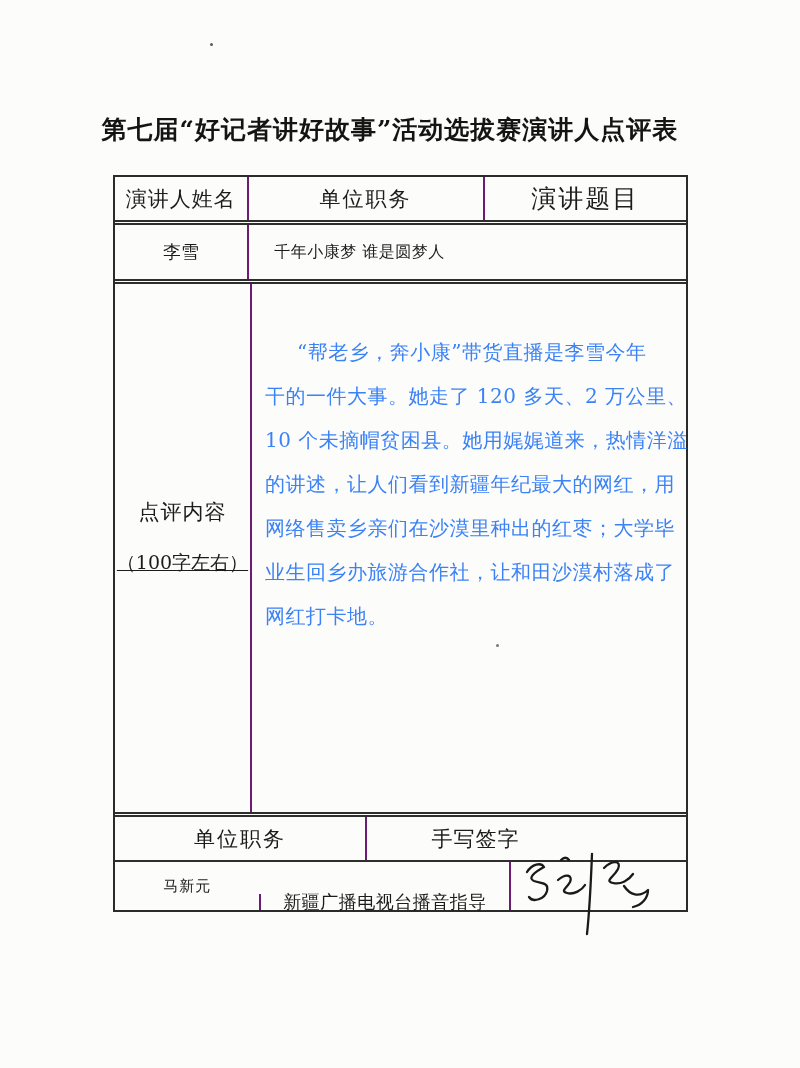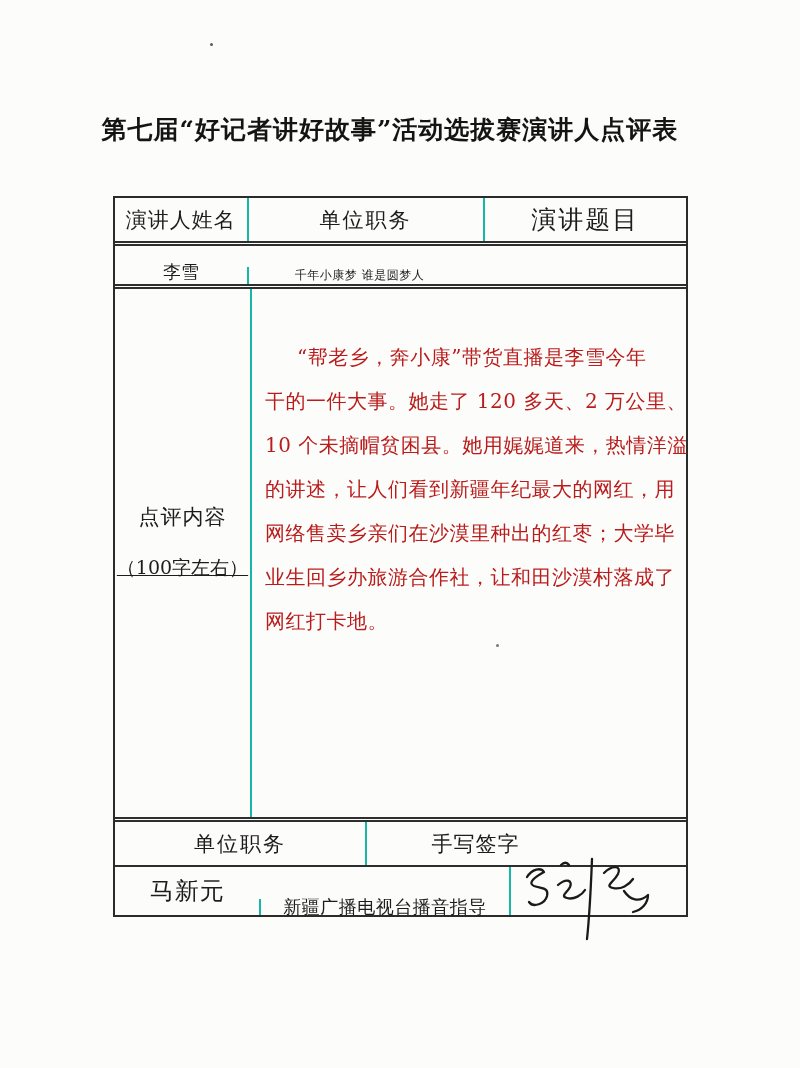--- a/index.html
+++ b/index.html
@@ -17,52 +17,52 @@
     top: 113px; left: 0;
     width: 780px;
     text-align: center;
     font-size: 25px;
     font-weight: bold;
     letter-spacing: 1px;
     color: #141414;
   }
   .form-table {
     position: absolute;
-    left: 113px; top: 196px;
+    left: 113px; top: 175px;
     width: 575px;
     border: 2px solid #2b2b2b;
     background: transparent;
   }
   .trow { display: flex; width: 100%; }
   .trow.sep  { border-top: 2px solid #2e2e2e; }
   .trow.sep2 { border-top: 5px double #2e2e2e; }
   .cell {
     position: relative;
     display: flex;
     align-items: center;
     justify-content: center;
     text-align: center;
     overflow: visible;
   }
-  .cell + .cell { border-left: 2px solid #14b8a6; }
+  .cell + .cell { border-left: 2px solid #701a75; }
 
   
   .r-head { height: 43px; }
   .r-head .c1 { width: 132px; font-size: 21px; letter-spacing: 1px; }
   .r-head .c2 { width: 237px; font-size: 21px; letter-spacing: 2px; }
   .r-head .c3 { width: 204px; font-size: 25px; letter-spacing: 2px; }
 
-  .r-speaker { height: 43px; align-items: flex-end; }
+  .r-speaker { height: 59px; }
   .r-speaker .c1 { width: 132px; font-size: 18px; }
   .r-speaker .c2 {
     width: 237px; font-size: 18px; line-height: 28px;
     justify-content: flex-start; text-align: left;
     padding: 2px 6px 2px 8px; letter-spacing: 1px;
   }
-  .r-speaker .c3 { width: 204px; font-size: 12px; letter-spacing: 0.5px; padding-left: 19px; }
+  .r-speaker .c3 { width: 204px; font-size: 16px; letter-spacing: 0.5px; padding-left: 19px; }
 
   .r-comment { height: 533px; }
   .r-comment .c1 {
     width: 137px;
     flex-direction: column;
     justify-content: center;
     padding-bottom: 22px;
     gap: 24px;
   }
   .r-comment .c1 .lbl1 { font-size: 21px; letter-spacing: 1px; }
@@ -73,31 +73,31 @@
     justify-content: flex-start;
     text-align: left;
   }
   .comment-text {
     padding: 46px 0 0 13px;
     font-size: 20px;
     line-height: 44px;
     letter-spacing: 0.5px;
     white-space: pre;
     text-indent: 32px;
-    color: #b91c1c;
+    color: #3b82f6;
   }
 
   
   .r-ehead { height: 48px; }
   .r-ehead .c1 { width: 145px; font-size: 21px; letter-spacing: 1px; }
   .r-ehead .c2 { width: 250px; font-size: 21px; letter-spacing: 2px; }
   .r-ehead .c3 { width: 178px; font-size: 21px; letter-spacing: 1px; padding-left: 41px; }
 
   .r-expert { height: 50px; }
-  .r-expert .c1 { width: 145px; font-size: 24px; letter-spacing: 1px; }
+  .r-expert .c1 { width: 145px; font-size: 15px; letter-spacing: 1px; }
   .r-expert .c2 { width: 250px; font-size: 18px; letter-spacing: 0.5px; margin-top: 32px; }
   .r-expert .c3 { width: 178px; }
 
   .sig-wrap {
     position: absolute;
     left: 0; top: -14px;
     width: 178px; height: 96px;
     pointer-events: none;
   }
   .sig-wrap svg { overflow: visible; }

